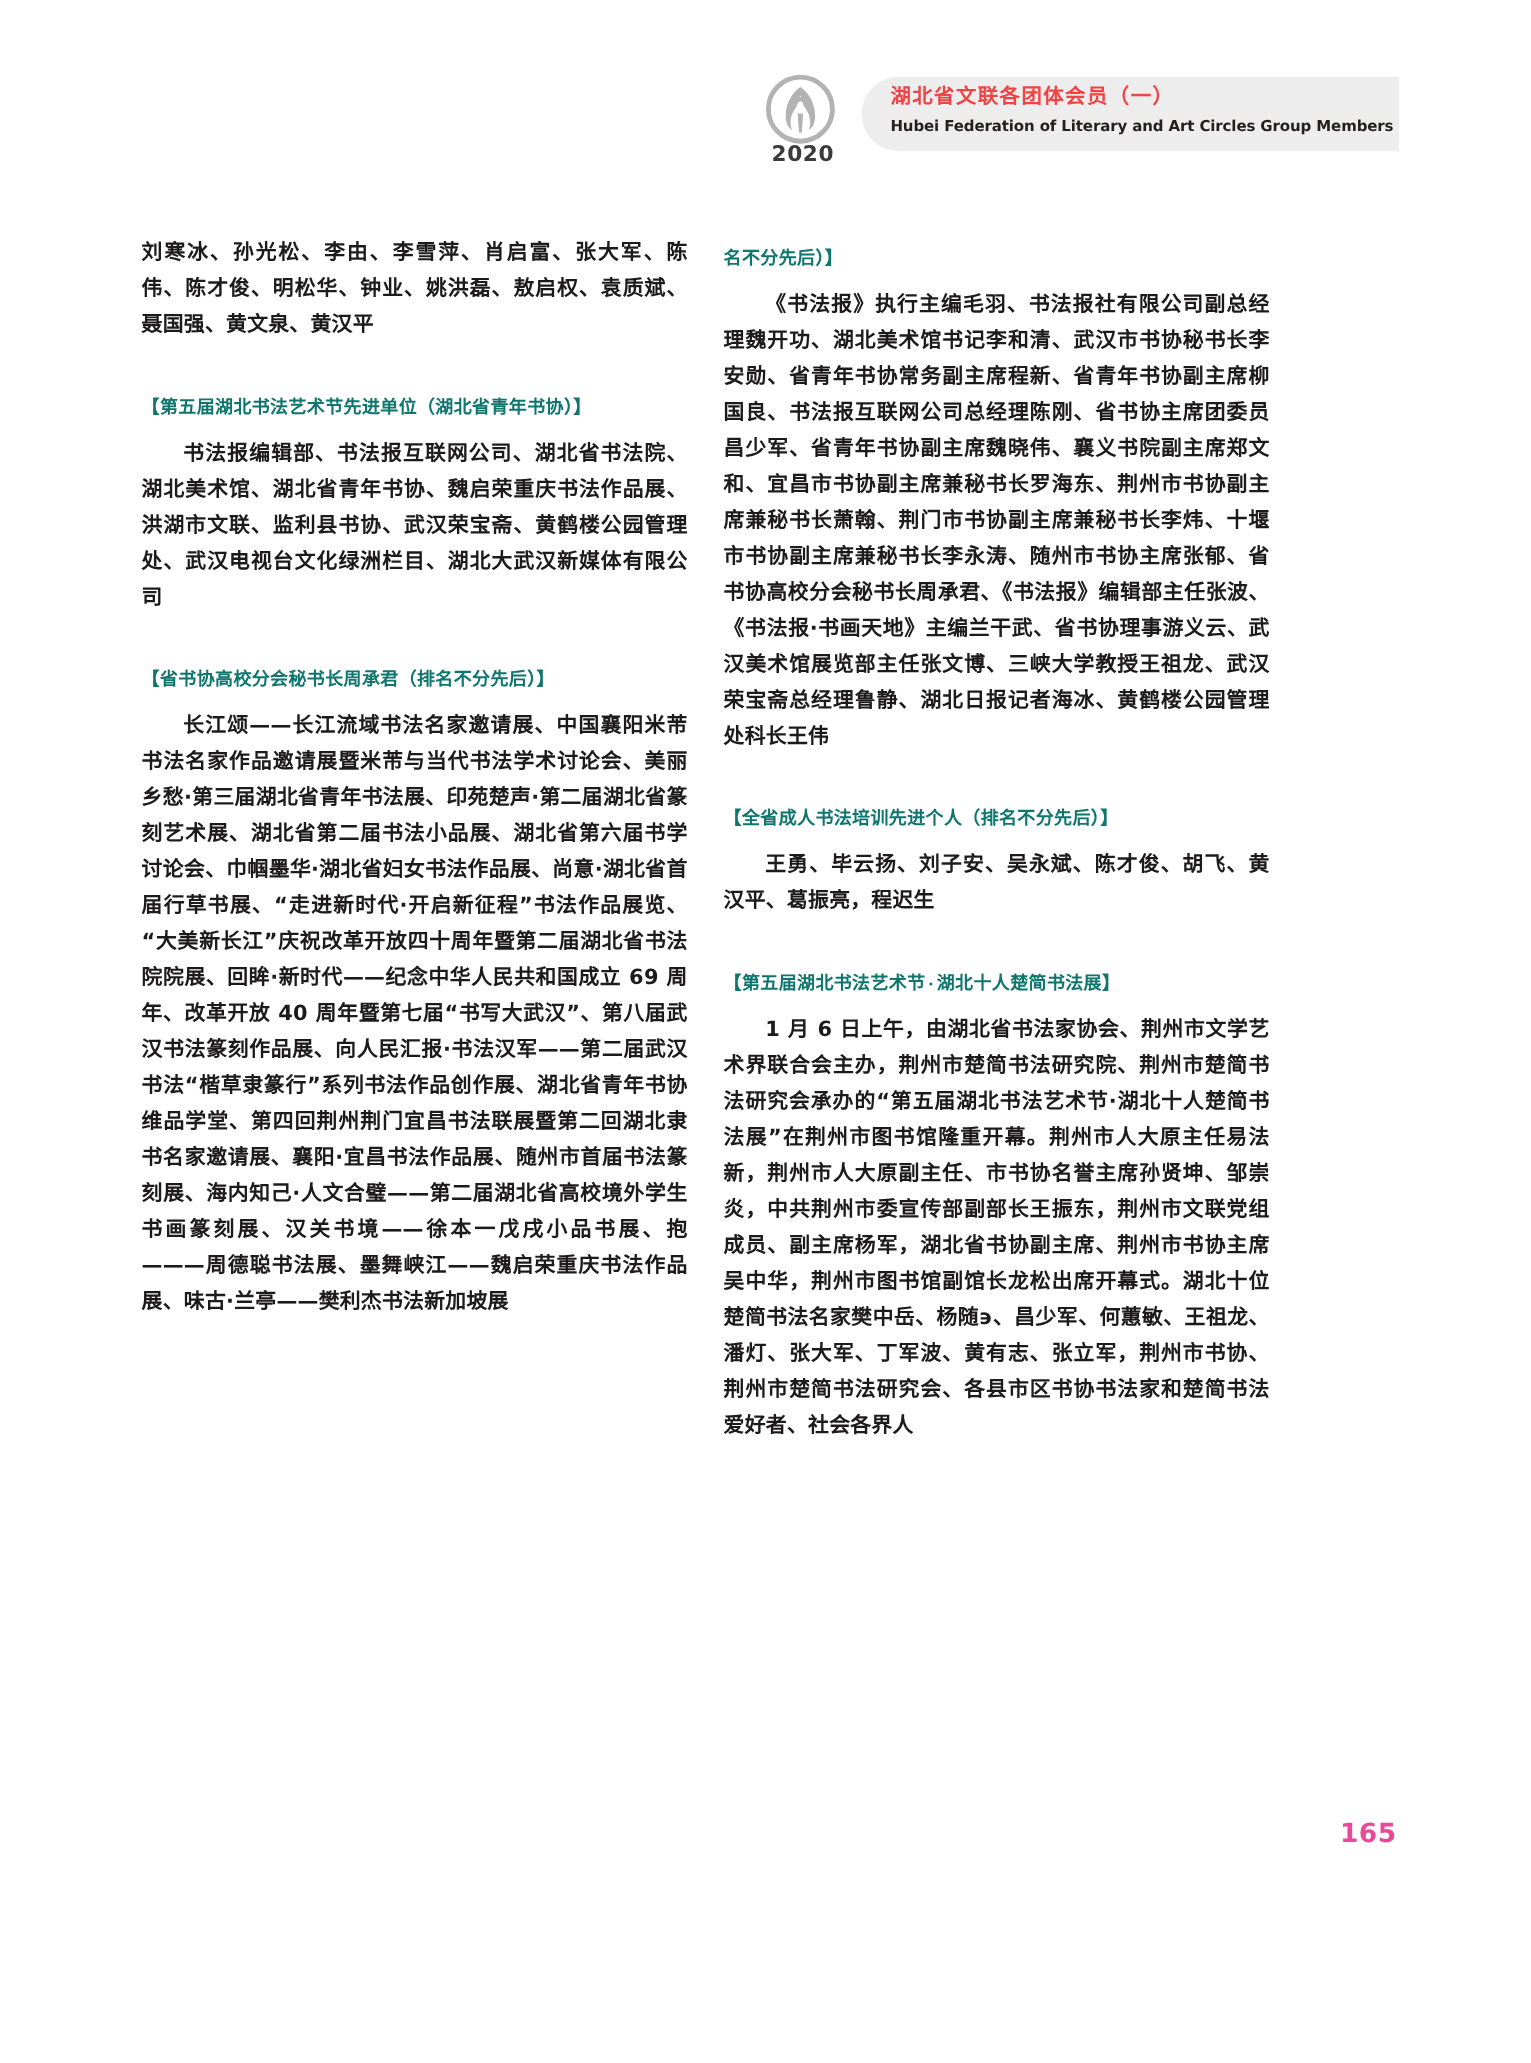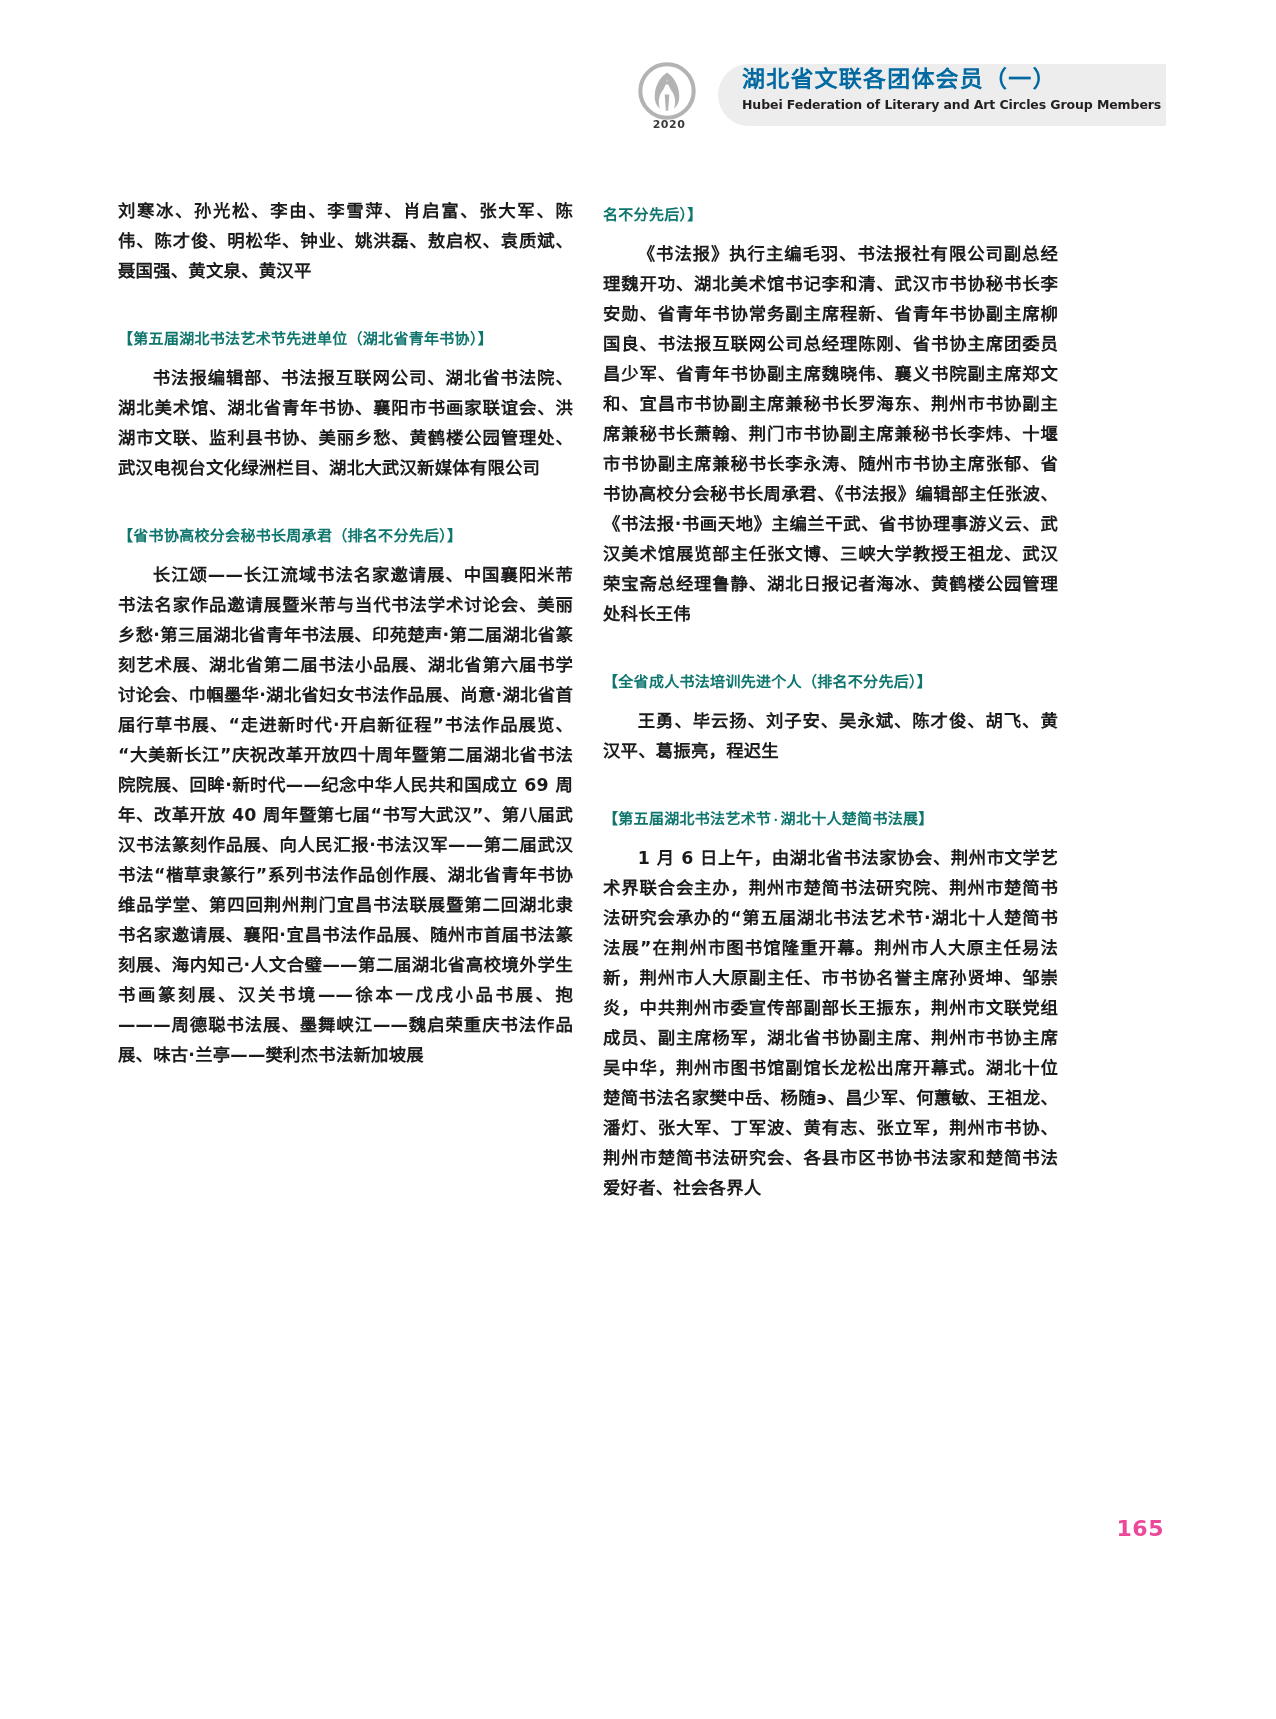--- a/index.html
+++ b/index.html
@@ -55,35 +55,35 @@
     height: 58px;
   }
   .logo-year {
     position: absolute;
     left: 0;
     top: 56px;
     width: 78px;
     text-align: center;
     font-family: "DejaVu Sans", sans-serif;
     font-weight: bold;
-    font-size: 11px;
+    font-size: 18px;
     letter-spacing: 0.5px;
     color: #3a3a3a;
   }
   .header-texts {
     position: absolute;
     left: 112px;
     top: 6px;
   }
   .header-cn {
-    font-family: Liberation Mono, monospace;
-    font-weight: bold;
-    font-size: 23px;
+    font-family: Liberation Serif, serif;
+    font-weight: bold;
+    font-size: 17px;
     letter-spacing: 1.2px;
-    color: #0369a1;
+    color: #ef4444;
     line-height: 26px;
     white-space: nowrap;
   }
   .header-en {
     font-family: "DejaVu Sans", "Liberation Sans", sans-serif;
     font-weight: bold;
     font-size: 12.5px;
     letter-spacing: -0.1px;
     color: #241f1f;
     line-height: 22px;
@@ -174,21 +174,21 @@
   <div class="columns">
 
     <div class="col col-left">
 
       <p class="body-text">刘寒冰、孙光松、李由、李雪萍、肖启富、张大军、陈伟、陈才俊、明松华、钟业、姚洪磊、敖启权、袁质斌、聂国强、黄文泉、黄汉平</p>
 
       <div class="sp-before-head"></div>
       <h2 class="section-head">【第五届湖北书法艺术节先进单位（湖北省青年书协）】</h2>
       <div class="sp-after-head"></div>
 
-      <p class="body-text indent">书法报编辑部、书法报互联网公司、湖北省书法院、湖北美术馆、湖北省青年书协、襄阳市书画家联谊会、洪湖市文联、监利县书协、美丽乡愁、黄鹤楼公园管理处、武汉电视台文化绿洲栏目、湖北大武汉新媒体有限公司</p>
+      <p class="body-text indent">书法报编辑部、书法报互联网公司、湖北省书法院、湖北美术馆、湖北省青年书协、魏启荣重庆书法作品展、洪湖市文联、监利县书协、武汉荣宝斋、黄鹤楼公园管理处、武汉电视台文化绿洲栏目、湖北大武汉新媒体有限公司</p>
 
       <div class="sp-before-head"></div>
       <h2 class="section-head">【省书协高校分会秘书长周承君（排名不分先后）】</h2>
       <div class="sp-after-head"></div>
 
       <p class="body-text indent">长江颂——长江流域书法名家邀请展、中国襄阳米芾书法名家作品邀请展暨米芾与当代书法学术讨论会、美丽乡愁·第三届湖北省青年书法展、印苑楚声·第二届湖北省篆刻艺术展、湖北省第二届书法小品展、湖北省第六届书学讨论会、巾帼墨华·湖北省妇女书法作品展、尚意·湖北省首届行草书展、“走进新时代·开启新征程”书法作品展览、“大美新长江”庆祝改革开放四十周年暨第二届湖北省书法院院展、回眸·新时代——纪念中华人民共和国成立 69 周年、改革开放 40 周年暨第七届“书写大武汉”、第八届武汉书法篆刻作品展、向人民汇报·书法汉军——第二届武汉书法“楷草隶篆行”系列书法作品创作展、湖北省青年书协维品学堂、第四回荆州荆门宜昌书法联展暨第二回湖北隶书名家邀请展、襄阳·宜昌书法作品展、随州市首届书法篆刻展、海内知己·人文合璧——第二届湖北省高校境外学生书画篆刻展、汉关书境——徐本一戊戌小品书展、抱———周德聪书法展、墨舞峡江——魏启荣重庆书法作品展、味古·兰亭——樊利杰书法新加坡展</p>
 
       <div class="sp-before-head"></div>
     </div>
 

